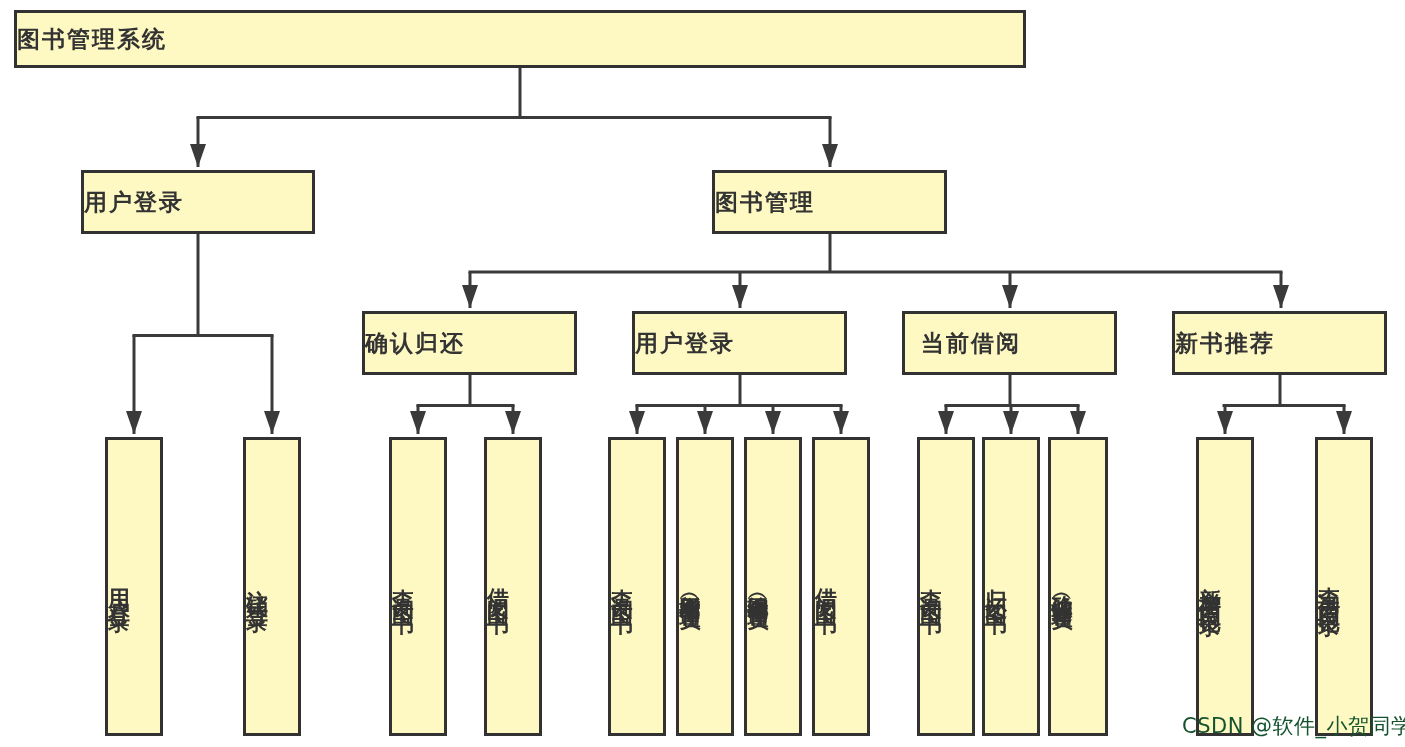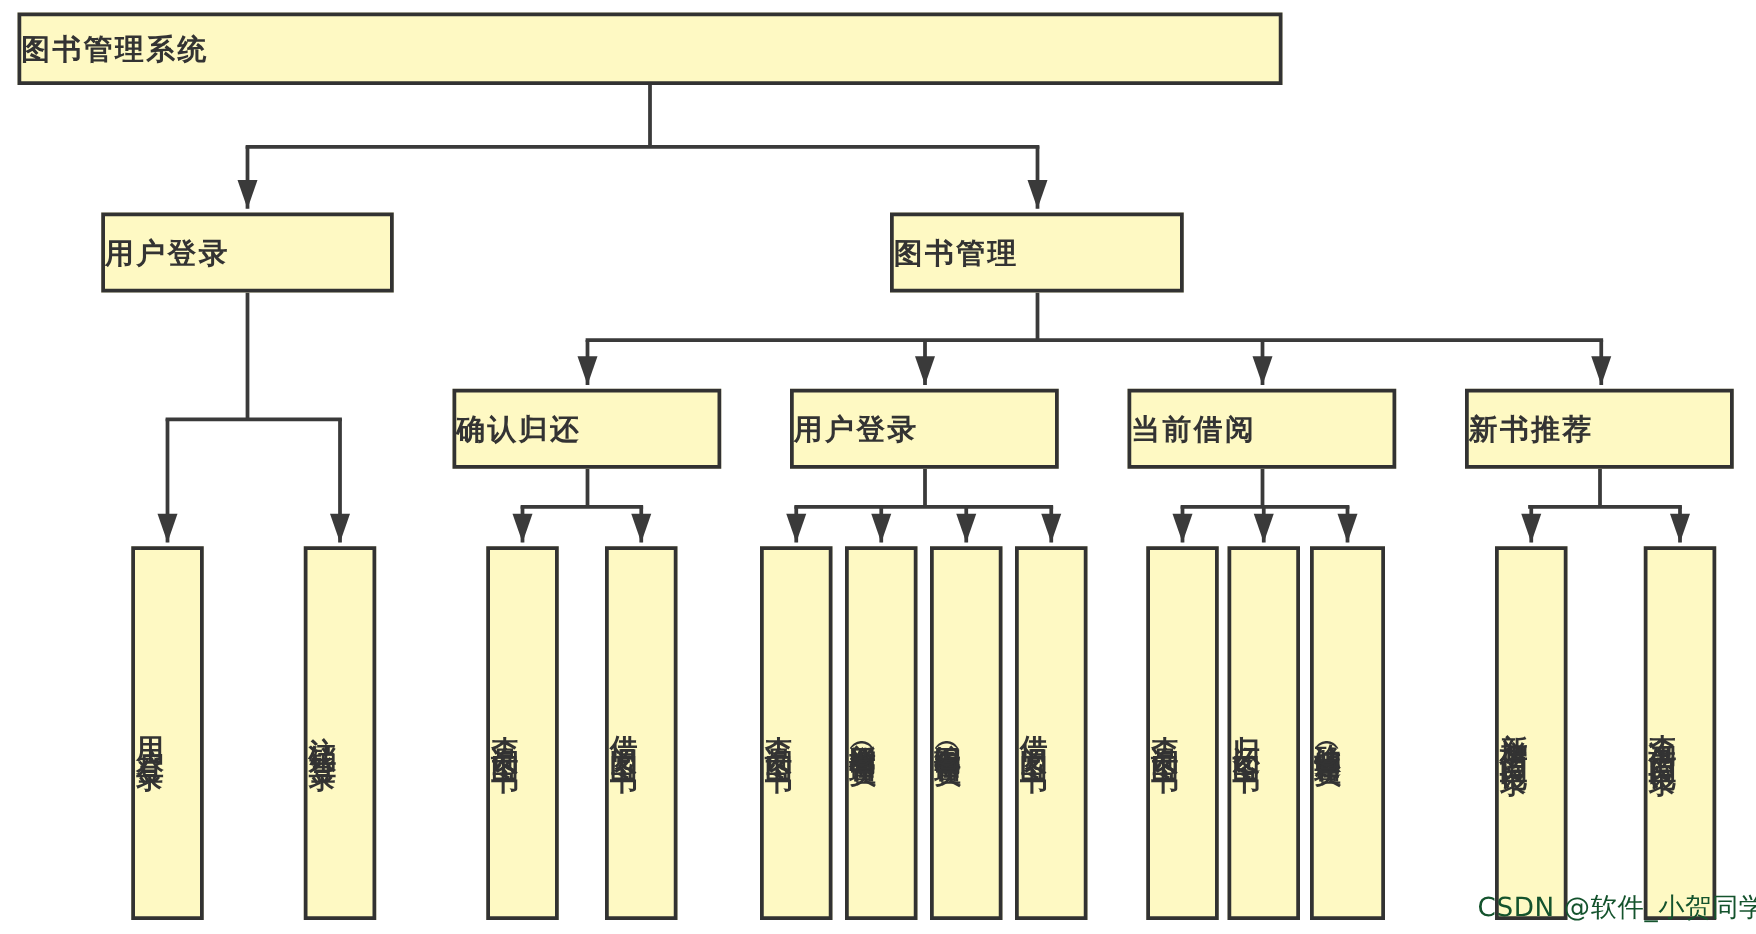--- a/index.html
+++ b/index.html
@@ -35,21 +35,21 @@
     font-size: 23px;
     letter-spacing: 2px;
     white-space: nowrap;
   }
   .root  { left: 14px;  top: 10px;  width: 1012px; height: 58px; }
   .l2a   { left: 81px;  top: 170px; width: 234px;  height: 64px; }
   .l2b   { left: 712px; top: 170px; width: 235px;  height: 64px; }
   .l3    { top: 311px;  width: 215px; height: 64px; }
   .l3a   { left: 362px; }
   .l3b   { left: 632px; }
-  .l3c   { left: 902px; }
+  .l3c   { left: 902px; padding-left: 16px; }
   .l3d   { left: 1172px; }
   .vbox {
     top: 437px;
     width: 58px;
     height: 299px;
     font-size: 22px;
   }
   .vbox .vtext {
     writing-mode: vertical-rl;
     text-orientation: mixed;

